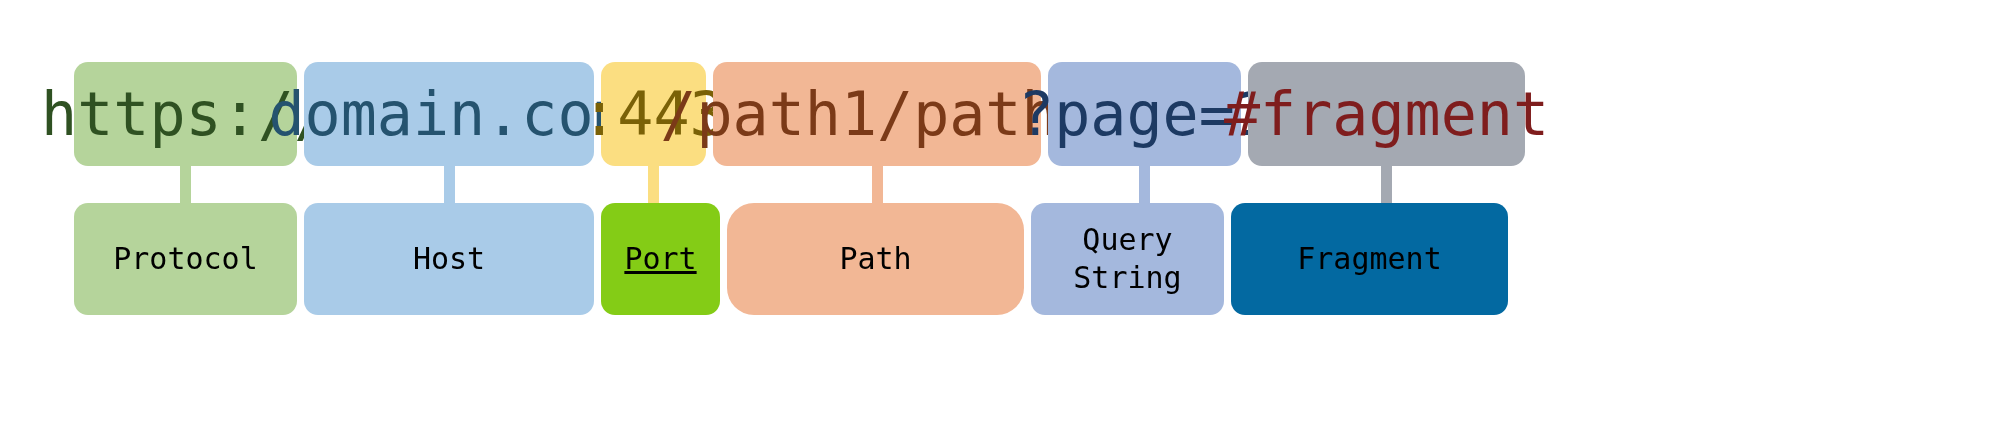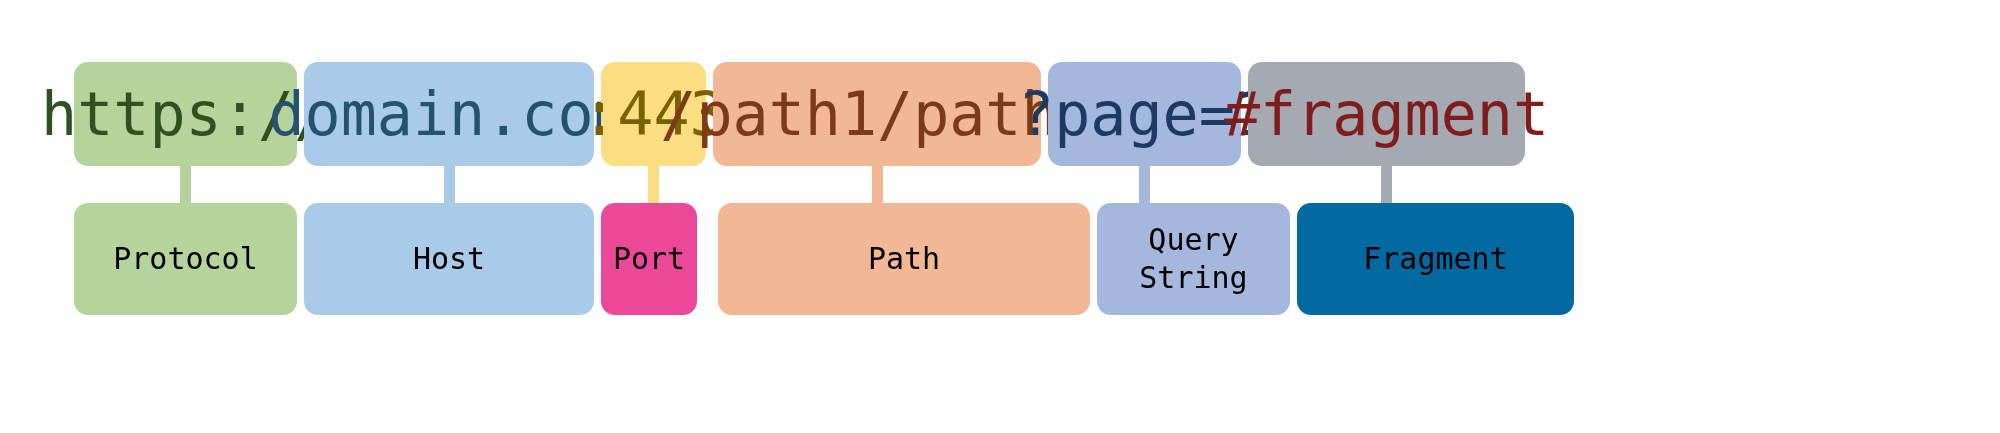--- a/index.html
+++ b/index.html
@@ -101,20 +101,20 @@
       <div class="connector" style="left: 369.5px; background: rgb(169, 203, 232);"></div>
       <div class="connector" style="left: 574px; background: rgb(251, 222, 129);"></div>
       <div class="connector" style="left: 797.5px; background: rgb(242, 183, 149);"></div>
       <div class="connector" style="left: 1065px; background: rgb(164, 184, 221);"></div>
       <div class="connector" style="left: 1307px; background: rgb(164, 169, 178);"></div>
     </div>
 
   <div class="label-row">
       <div class="label-box" style="width: 223px; background: rgb(181, 212, 155);">Protocol</div>
       <div class="label-box" style="width: 290px; background: rgb(169, 203, 232); margin-left: 7px;">Host</div>
-      <div class="label-box" style="width: 96px; background: #ec4899; margin-left: 7px;">Port</div>
-      <div class="label-box" style="width: 372px; background: rgb(242, 183, 149); margin-left: 21px;">Path</div>
+      <div class="label-box" style="width: 119px; background: #84cc16; margin-left: 7px; text-decoration: underline;">Port</div>
+      <div class="label-box" style="width: 297px; background: rgb(242, 183, 149); margin-left: 7px; border-radius: 27px;">Path</div>
       <div class="label-box" style="width: 193px; background: rgb(164, 184, 221); margin-left: 7px;">Query
 String</div>
       <div class="label-box" style="width: 277px; background: #0369a1; margin-left: 7px;">Fragment</div>
     </div>
 
 </div>
 
 </body></html>

